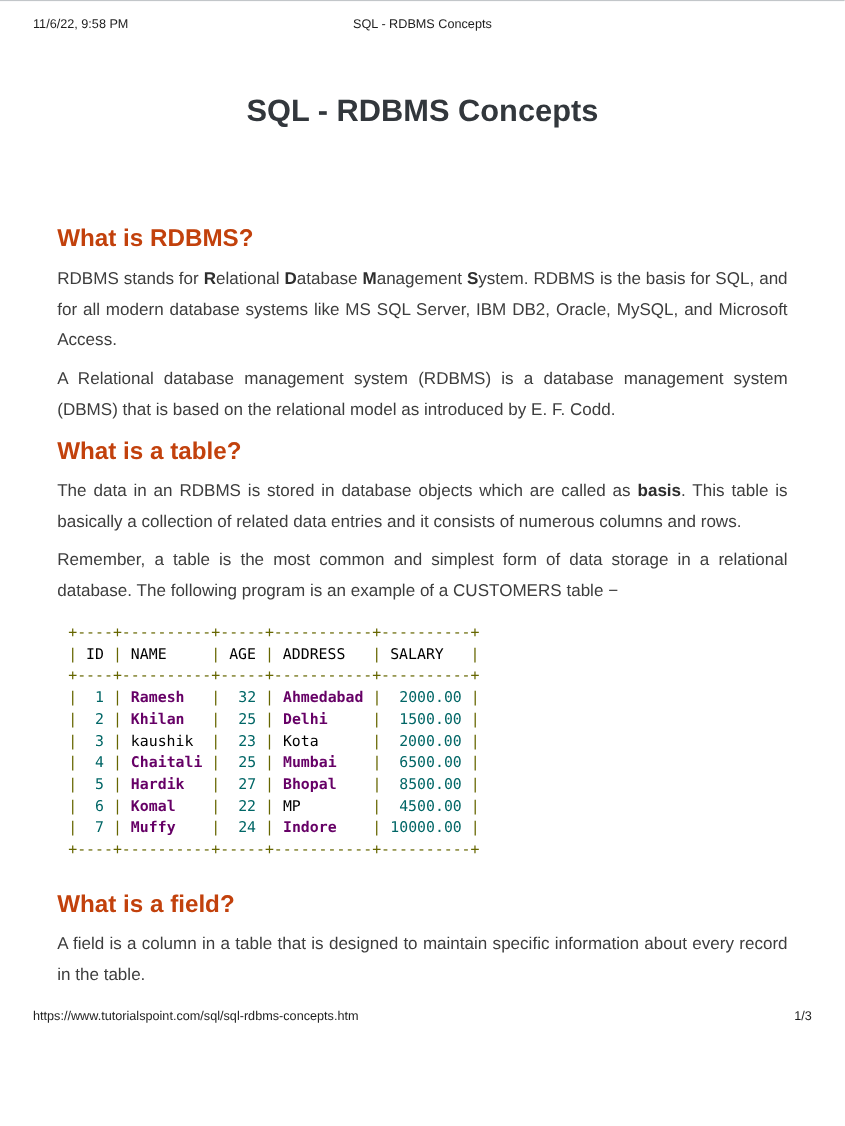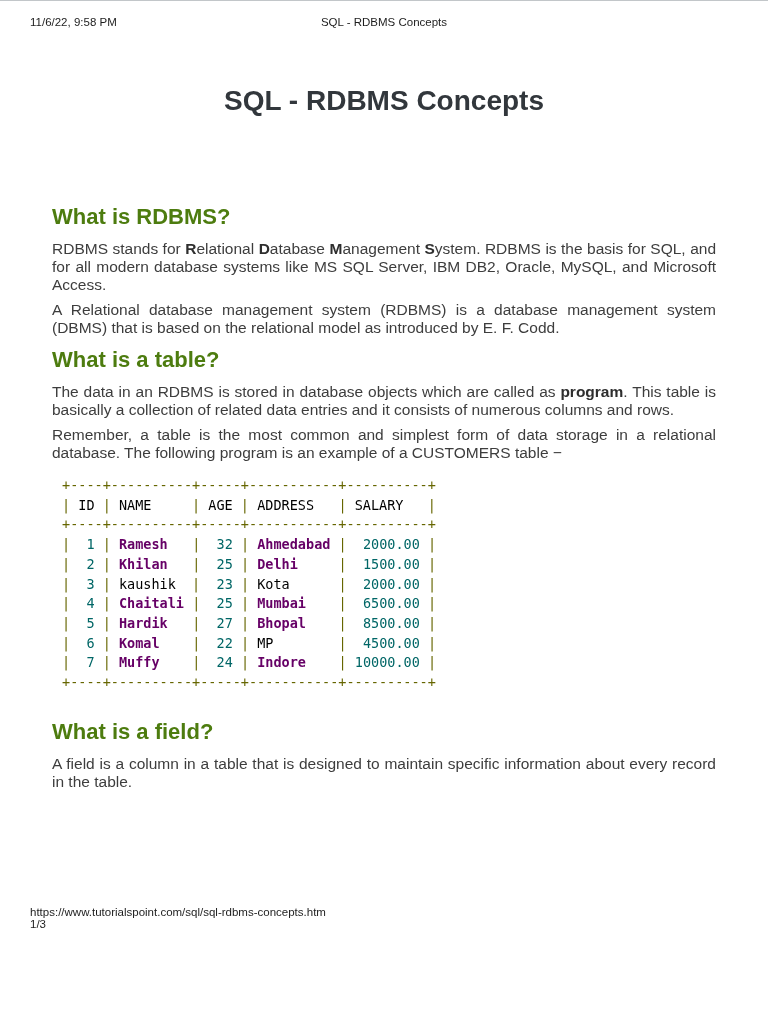--- a/index.html
+++ b/index.html
@@ -44,44 +44,43 @@
   }
   .print-footer {
     position: absolute;
     bottom: 14px;
     left: 30px;
     right: 30px;
     font-size: 11.5px;
     color: #1d1d1d;
     display: flex;
     justify-content: space-between;
-    flex-direction: column;
   }
   
   .content {
     padding: 85px 52px 0 52px;
   }
   h1 {
     font-size: 28px;
     line-height: 30px;
     font-weight: bold;
     text-align: center;
     color: #32373c;
     margin: 0 0 88px 0;
   }
   h2 {
     font-size: 22px;
     line-height: 25px;
     font-weight: bold;
-    color: #4d7c0f;
+    color: #c2410c;
     margin: 10px 0 11px 0;
   }
   p {
     font-size: 15.5px;
-    line-height: 18px;
+    line-height: 28px;
     color: #3d3d3d;
     text-align: justify;
     margin: 0 0 7px 0;
   }
   p b { font-weight: bold; color: #2e2e2e; }
   
   .code-block {
     margin: 14px 0 26px 0;
     padding-left: 10px;
     font-family: "DejaVu Sans Mono", "Liberation Mono", monospace;
@@ -106,21 +105,21 @@
   </header>
 
   <main class="content">
     <h1>SQL - RDBMS Concepts</h1>
 
     <h2>What is RDBMS?</h2>
     <p><span>RDBMS stands for </span><b>R</b><span>elational </span><b>D</b><span>atabase </span><b>M</b><span>anagement </span><b>S</b><span>ystem. RDBMS is the basis for SQL, and for all modern database systems like MS SQL Server, IBM DB2, Oracle, MySQL, and Microsoft Access.</span></p>
     <p>A Relational database management system (RDBMS) is a database management system (DBMS) that is based on the relational model as introduced by E. F. Codd.</p>
 
     <h2>What is a table?</h2>
-    <p><span>The data in an RDBMS is stored in database objects which are called as </span><b>program</b><span>. This table is basically a collection of related data entries and it consists of numerous columns and rows.</span></p>
+    <p><span>The data in an RDBMS is stored in database objects which are called as </span><b>basis</b><span>. This table is basically a collection of related data entries and it consists of numerous columns and rows.</span></p>
     <p>Remember, a table is the most common and simplest form of data storage in a relational database. The following program is an example of a CUSTOMERS table −</p>
 
     <div class="code-block"><div class="code-line"><span class="tok-pun">+----+----------+-----+-----------+----------+</span></div><div class="code-line"><span class="tok-pun">|</span><span class="tok-pln"> ID </span><span class="tok-pun">|</span><span class="tok-pln"> NAME     </span><span class="tok-pun">|</span><span class="tok-pln"> AGE </span><span class="tok-pun">|</span><span class="tok-pln"> ADDRESS   </span><span class="tok-pun">|</span><span class="tok-pln"> SALARY   </span><span class="tok-pun">|</span></div><div class="code-line"><span class="tok-pun">+----+----------+-----+-----------+----------+</span></div><div class="code-line"><span class="tok-pun">|</span><span class="tok-pln">  </span><span class="tok-lit">1</span><span class="tok-pln"> </span><span class="tok-pun">|</span><span class="tok-pln"> </span><span class="tok-typ">Ramesh</span><span class="tok-pln">   </span><span class="tok-pun">|</span><span class="tok-pln">  </span><span class="tok-lit">32</span><span class="tok-pln"> </span><span class="tok-pun">|</span><span class="tok-pln"> </span><span class="tok-typ">Ahmedabad</span><span class="tok-pln"> </span><span class="tok-pun">|</span><span class="tok-pln">  </span><span class="tok-lit">2000.00</span><span class="tok-pln"> </span><span class="tok-pun">|</span></div><div class="code-line"><span class="tok-pun">|</span><span class="tok-pln">  </span><span class="tok-lit">2</span><span class="tok-pln"> </span><span class="tok-pun">|</span><span class="tok-pln"> </span><span class="tok-typ">Khilan</span><span class="tok-pln">   </span><span class="tok-pun">|</span><span class="tok-pln">  </span><span class="tok-lit">25</span><span class="tok-pln"> </span><span class="tok-pun">|</span><span class="tok-pln"> </span><span class="tok-typ">Delhi</span><span class="tok-pln">     </span><span class="tok-pun">|</span><span class="tok-pln">  </span><span class="tok-lit">1500.00</span><span class="tok-pln"> </span><span class="tok-pun">|</span></div><div class="code-line"><span class="tok-pun">|</span><span class="tok-pln">  </span><span class="tok-lit">3</span><span class="tok-pln"> </span><span class="tok-pun">|</span><span class="tok-pln"> kaushik  </span><span class="tok-pun">|</span><span class="tok-pln">  </span><span class="tok-lit">23</span><span class="tok-pln"> </span><span class="tok-pun">|</span><span class="tok-pln"> Kota      </span><span class="tok-pun">|</span><span class="tok-pln">  </span><span class="tok-lit">2000.00</span><span class="tok-pln"> </span><span class="tok-pun">|</span></div><div class="code-line"><span class="tok-pun">|</span><span class="tok-pln">  </span><span class="tok-lit">4</span><span class="tok-pln"> </span><span class="tok-pun">|</span><span class="tok-pln"> </span><span class="tok-typ">Chaitali</span><span class="tok-pln"> </span><span class="tok-pun">|</span><span class="tok-pln">  </span><span class="tok-lit">25</span><span class="tok-pln"> </span><span class="tok-pun">|</span><span class="tok-pln"> </span><span class="tok-typ">Mumbai</span><span class="tok-pln">    </span><span class="tok-pun">|</span><span class="tok-pln">  </span><span class="tok-lit">6500.00</span><span class="tok-pln"> </span><span class="tok-pun">|</span></div><div class="code-line"><span class="tok-pun">|</span><span class="tok-pln">  </span><span class="tok-lit">5</span><span class="tok-pln"> </span><span class="tok-pun">|</span><span class="tok-pln"> </span><span class="tok-typ">Hardik</span><span class="tok-pln">   </span><span class="tok-pun">|</span><span class="tok-pln">  </span><span class="tok-lit">27</span><span class="tok-pln"> </span><span class="tok-pun">|</span><span class="tok-pln"> </span><span class="tok-typ">Bhopal</span><span class="tok-pln">    </span><span class="tok-pun">|</span><span class="tok-pln">  </span><span class="tok-lit">8500.00</span><span class="tok-pln"> </span><span class="tok-pun">|</span></div><div class="code-line"><span class="tok-pun">|</span><span class="tok-pln">  </span><span class="tok-lit">6</span><span class="tok-pln"> </span><span class="tok-pun">|</span><span class="tok-pln"> </span><span class="tok-typ">Komal</span><span class="tok-pln">    </span><span class="tok-pun">|</span><span class="tok-pln">  </span><span class="tok-lit">22</span><span class="tok-pln"> </span><span class="tok-pun">|</span><span class="tok-pln"> MP        </span><span class="tok-pun">|</span><span class="tok-pln">  </span><span class="tok-lit">4500.00</span><span class="tok-pln"> </span><span class="tok-pun">|</span></div><div class="code-line"><span class="tok-pun">|</span><span class="tok-pln">  </span><span class="tok-lit">7</span><span class="tok-pln"> </span><span class="tok-pun">|</span><span class="tok-pln"> </span><span class="tok-typ">Muffy</span><span class="tok-pln">    </span><span class="tok-pun">|</span><span class="tok-pln">  </span><span class="tok-lit">24</span><span class="tok-pln"> </span><span class="tok-pun">|</span><span class="tok-pln"> </span><span class="tok-typ">Indore</span><span class="tok-pln">    </span><span class="tok-pun">|</span><span class="tok-pln"> </span><span class="tok-lit">10000.00</span><span class="tok-pln"> </span><span class="tok-pun">|</span></div><div class="code-line"><span class="tok-pun">+----+----------+-----+-----------+----------+</span></div></div>
 
     <h2>What is a field?</h2>
     <p>A field is a column in a table that is designed to maintain specific information about every record in the table.</p>
 
   </main>
 
   <footer class="print-footer">

